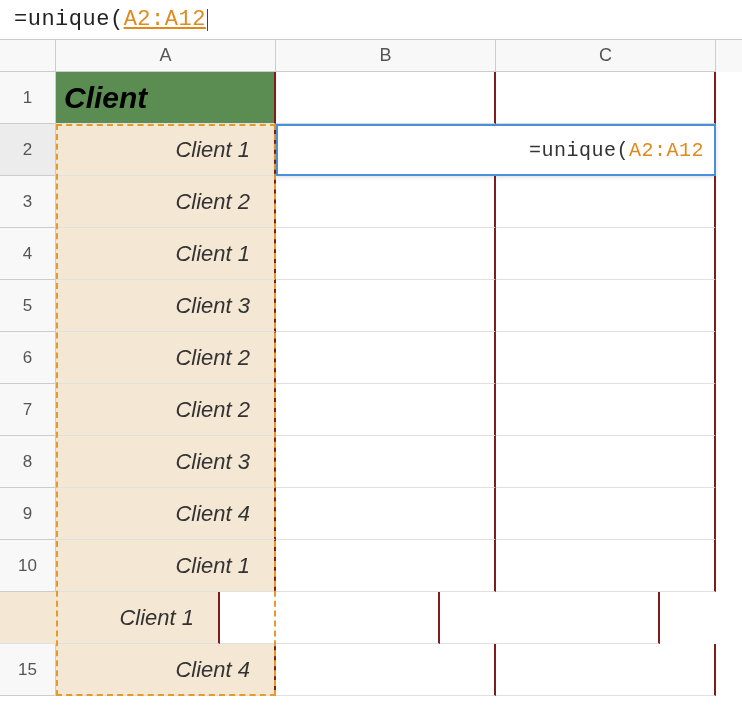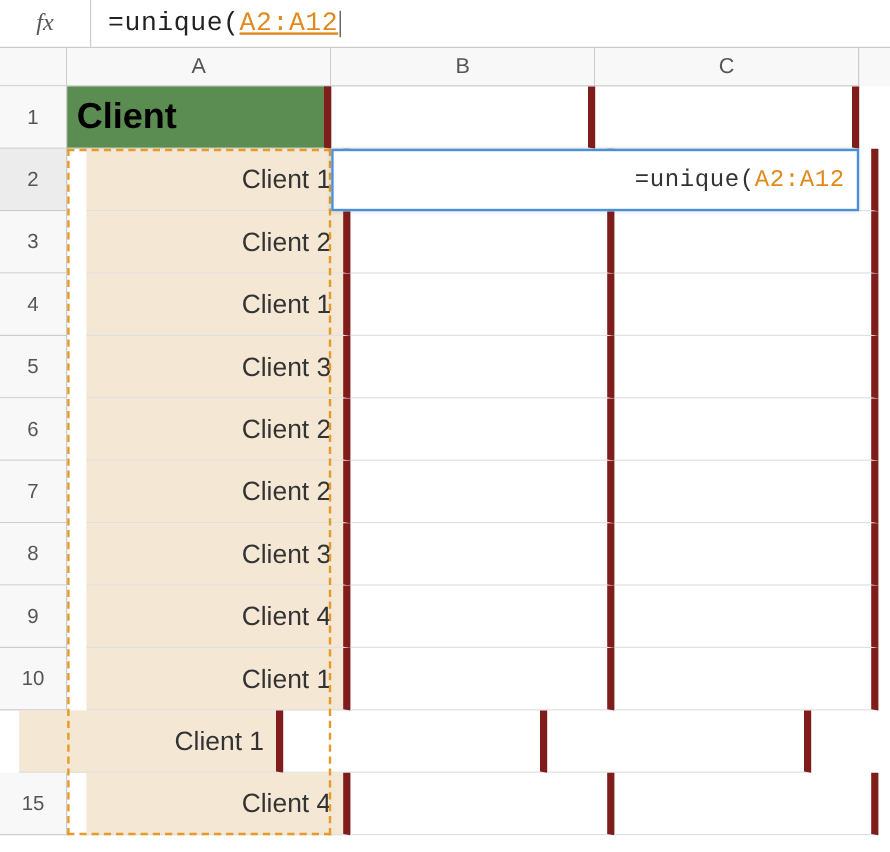--- a/index.html
+++ b/index.html
@@ -93,46 +93,46 @@
     border-right: 1px solid #ccc;
     border-bottom: 1px solid #ccc;
     background: #f8f8f8;
     color: #555;
     font-size: 17px;
     display: flex;
     align-items: center;
     justify-content: center;
   }
   .cell {
-    border-right: 6px solid #7f1d1d;
+    border-right: 2px solid #7f1d1d;
     border-bottom: 1px solid #e0e0e0;
     display: flex;
     align-items: center;
-    padding: 0 10px;
+    padding: 0 24px;
     font-size: 22px;
     color: #333;
     position: relative;
     font-family: "Trebuchet MS", "Arial", sans-serif;
+    font-style: italic;
   }
   .cell.colA { width: 220px; justify-content: flex-end; }
   .cell.colB { width: 220px; }
   .cell.colC { width: 220px; }
 
   .header-cell {
     background: #5b8c51;
     color: #000;
     font-weight: bold;
     font-size: 30px;
     justify-content: flex-start !important;
     padding-left: 8px;
     font-family: "Trebuchet MS","Arial",sans-serif;
   }
   .sel-range {
     background: #f4e7d4;
-    margin-left: 16px;
   }
 
   
   .dash-overlay {
     position: absolute;
     border: 2px dashed #e69a28;
     pointer-events: none;
     left: 56px;
     top: 84px; 
     width: 220px;
@@ -159,21 +159,20 @@
     letter-spacing: 0.5px;
   }
   .active-edit .ref { color: #e08a1e; }
 
   .row2-hl .row-header { background: #ececec; }
 </style>
 </head>
 <body>
 
 <div class="formula-bar">
-  <div class="fx-label">fx</div>
   <div class="formula-input">
     <span>=unique(</span>
       <span class="ref">A2:A12</span>
       <span class="cursor"></span>
   </div>
 </div>
 
 <div class="sheet">
 
   <div class="col-headers">

